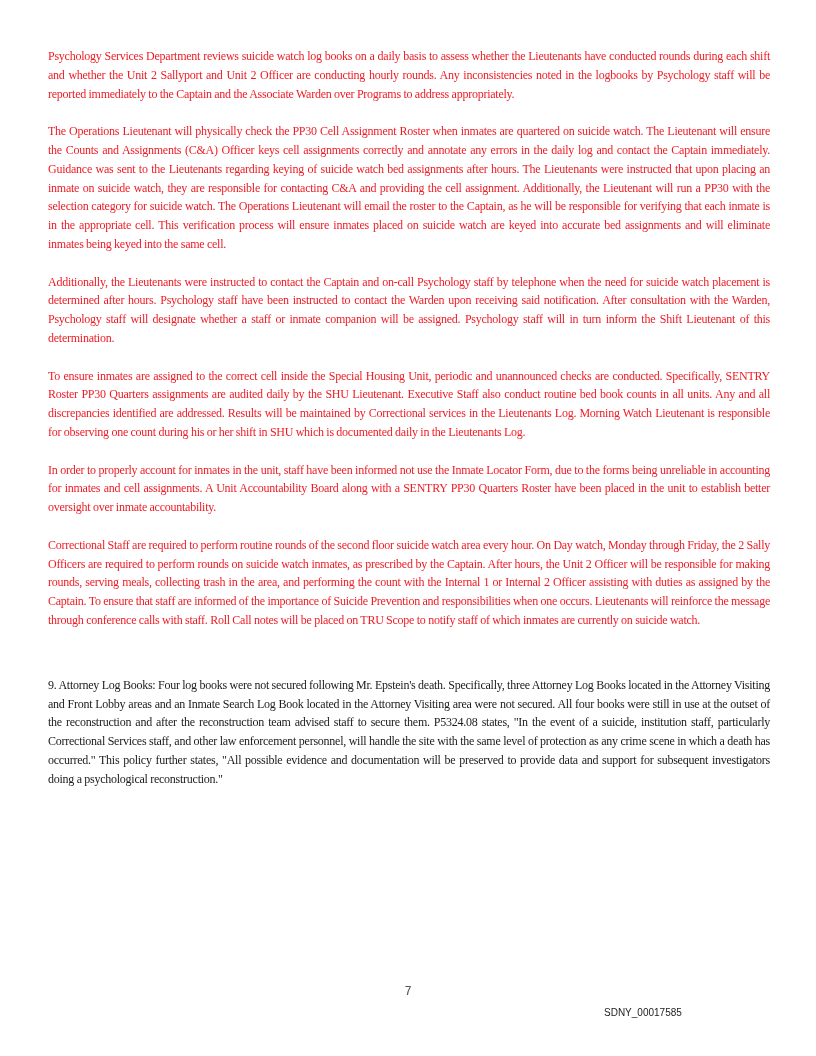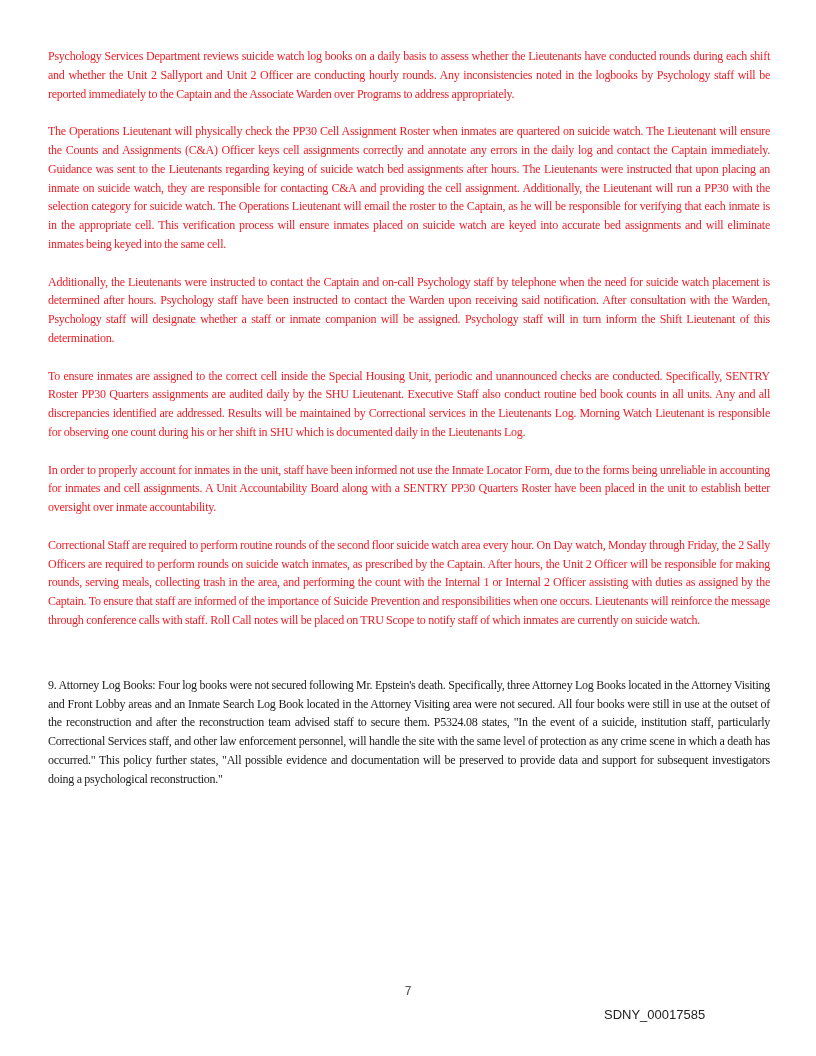--- a/index.html
+++ b/index.html
@@ -38,21 +38,21 @@
       text-align: center;
       font-family: "Liberation Mono", monospace;
       font-size: 12px;
       color: #555555;
     }
     .bates-wrap {
       position: absolute;
       left: 604px;
       top: 1007px;
       font-family: "Liberation Sans", sans-serif;
-      font-size: 13px;
+      font-size: 10px;
       color: #222222;
     }
   </style>
 </head>
 <body>
 
 <div class="page-body">
   <p class="para red">Psychology Services Department reviews suicide watch log books on a daily basis to assess whether the Lieutenants have conducted rounds during each shift and whether the Unit 2 Sallyport and Unit 2 Officer are conducting hourly rounds.  Any inconsistencies noted in the logbooks by Psychology staff will be reported immediately to the Captain and the Associate Warden over Programs to address appropriately.</p>
   <p class="para red">The Operations Lieutenant will physically check the PP30 Cell Assignment Roster when inmates are quartered on suicide watch. The Lieutenant will ensure the Counts and Assignments (C&amp;A) Officer keys cell assignments correctly and annotate any errors in the daily log and contact the Captain immediately.  Guidance was sent to the Lieutenants regarding keying of suicide watch bed assignments after hours.  The Lieutenants were instructed that upon placing an inmate on suicide watch, they are responsible for contacting C&amp;A and providing the cell assignment.  Additionally, the Lieutenant will run a PP30 with the selection category for suicide watch.  The Operations Lieutenant will email the roster to the Captain, as he will be responsible for verifying that each inmate is in the appropriate cell.  This verification process will ensure inmates placed on suicide watch are keyed into accurate bed assignments and will eliminate inmates being keyed into the same cell.</p>
   <p class="para red">Additionally, the Lieutenants were instructed to contact the Captain and on-call Psychology staff by telephone when the need for suicide watch placement is determined after hours.  Psychology staff have been instructed to contact the Warden upon receiving said notification.  After consultation with the Warden, Psychology staff will designate whether a staff or inmate companion will be assigned.  Psychology staff will in turn inform the Shift Lieutenant of this determination.</p>

